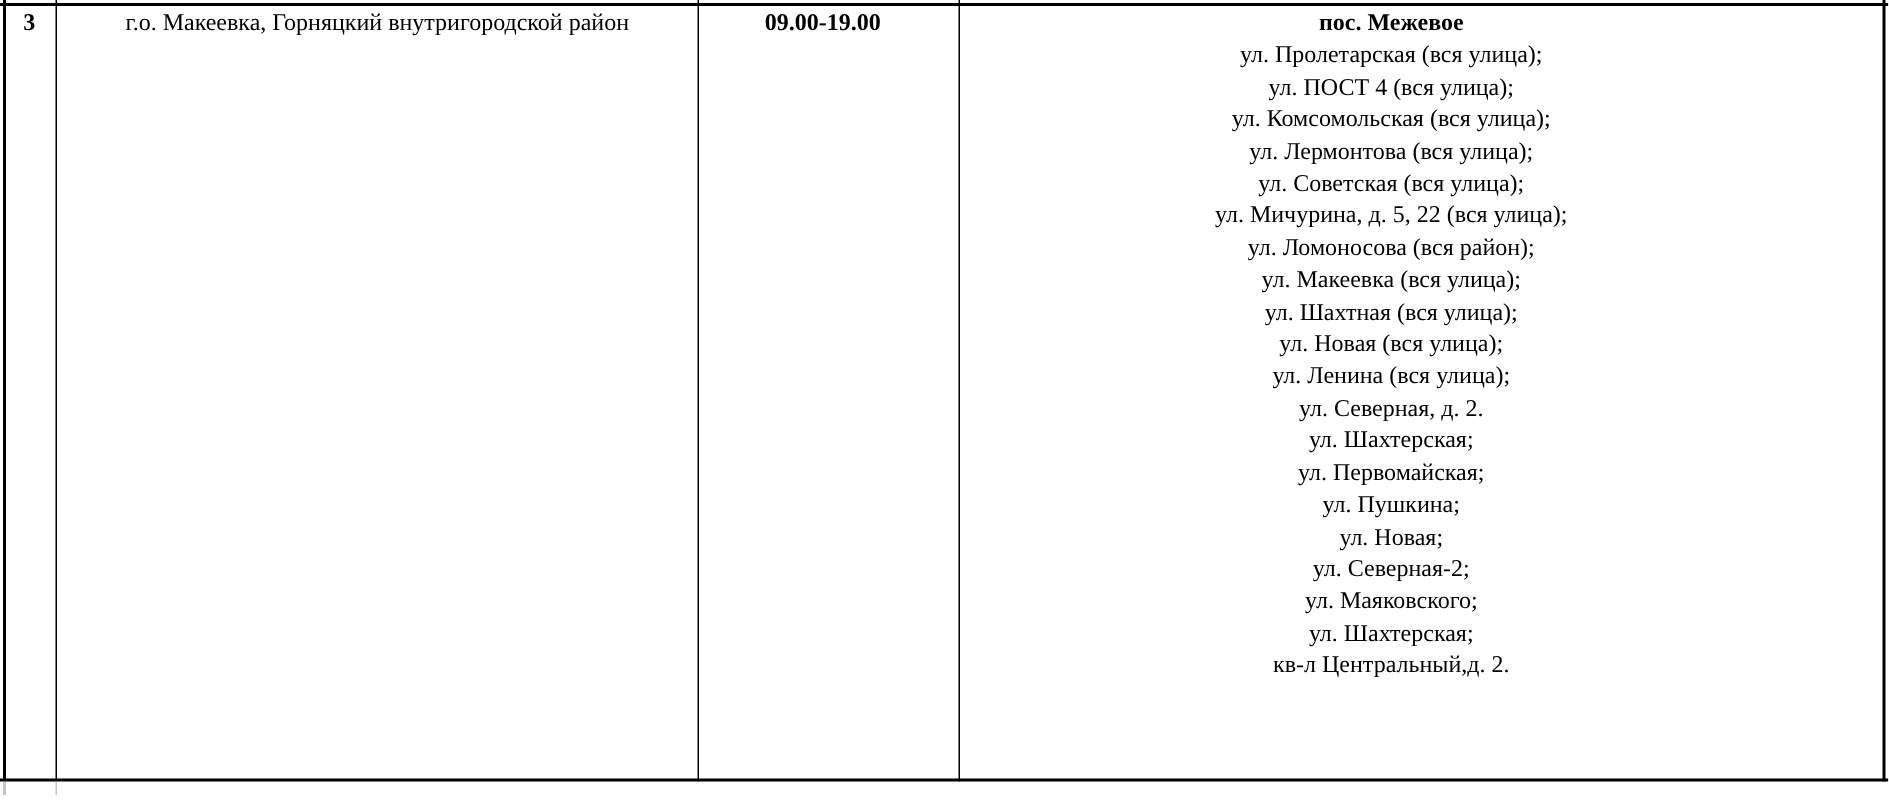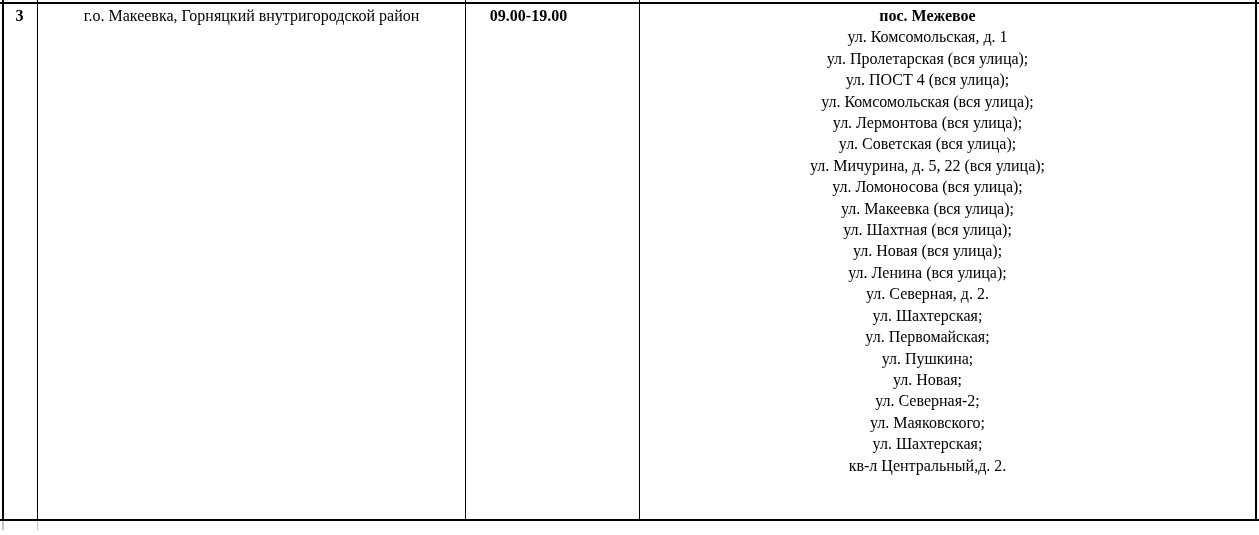--- a/index.html
+++ b/index.html
@@ -52,21 +52,21 @@
     top: 0;
     height: 521px;
     box-sizing: border-box;
     padding-top: 5px;
     text-align: center;
     line-height: 21.4px;
     overflow: hidden;
   }
   .cell-num      { left: 2px;   width: 35px;  font-weight: bold; }
   .cell-district { left: 38px;  width: 427px; font-weight: normal; }
-  .cell-time     { left: 442px; width: 173px; font-weight: bold; }
+  .cell-time     { left: 462px; width: 173px; font-weight: bold; }
   .cell-streets  { left: 620px; width: 615px; font-family: Liberation Serif, serif; }
   .locality { font-weight: bold; }
   .street-line { white-space: nowrap; }
 </style>
 </head>
 <body>
 
 <div class="page">
 
   <div class="vline v-left"></div>
@@ -82,28 +82,27 @@
 
   <div class="cell cell-num">3</div>
 
   <div class="cell cell-district">г.о. Макеевка, Горняцкий внутригородской район</div>
 
   <div class="cell cell-time">09.00-19.00</div>
 
   <div class="cell cell-streets">
     <div class="locality">пос. Межевое</div>
     <div class="street-list">
-        <div class="street-line">ул. Комсомольская, д. 1</div>
         <div class="street-line">ул. Пролетарская (вся улица);</div>
         <div class="street-line">ул. ПОСТ 4 (вся улица);</div>
         <div class="street-line">ул. Комсомольская (вся улица);</div>
         <div class="street-line">ул. Лермонтова (вся улица);</div>
         <div class="street-line">ул. Советская (вся улица);</div>
         <div class="street-line">ул. Мичурина, д. 5, 22 (вся улица);</div>
-        <div class="street-line">ул. Ломоносова (вся улица);</div>
+        <div class="street-line">ул. Ломоносова (вся район);</div>
         <div class="street-line">ул. Макеевка (вся улица);</div>
         <div class="street-line">ул. Шахтная (вся улица);</div>
         <div class="street-line">ул. Новая (вся улица);</div>
         <div class="street-line">ул. Ленина (вся улица);</div>
         <div class="street-line">ул. Северная, д. 2.</div>
         <div class="street-line">ул. Шахтерская;</div>
         <div class="street-line">ул. Первомайская;</div>
         <div class="street-line">ул. Пушкина;</div>
         <div class="street-line">ул. Новая;</div>
         <div class="street-line">ул. Северная-2;</div>

